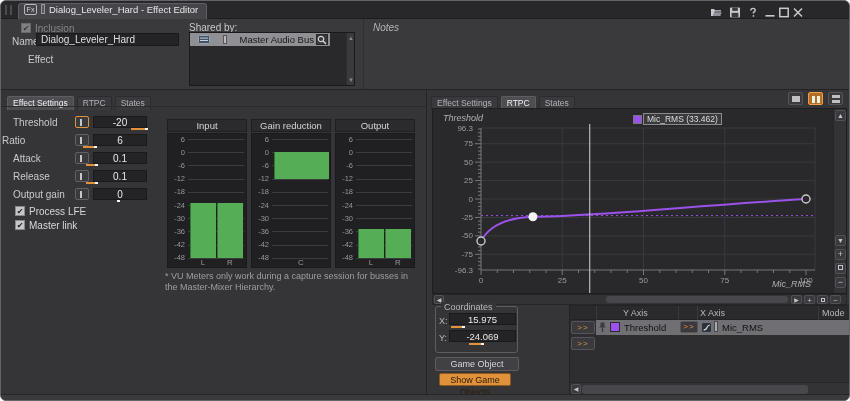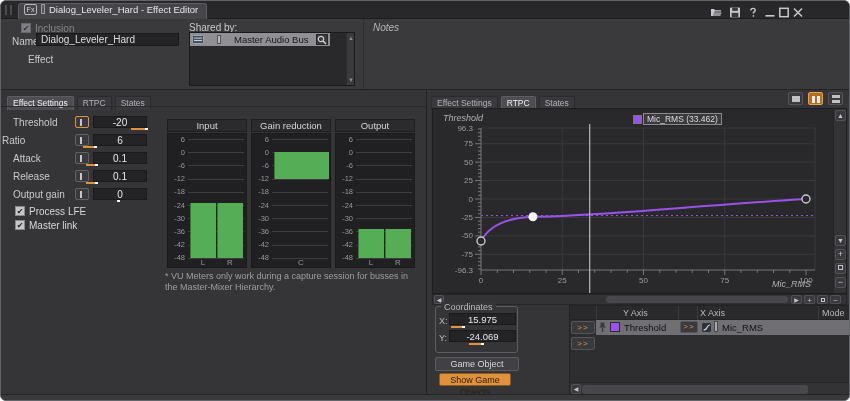--- a/index.html
+++ b/index.html
@@ -13,21 +13,21 @@
 .fxicon{display:inline-block;width:13px;height:11px;border:1px solid #b8b8bb;border-radius:2px;color:#d4d4d7;font-size:7px;line-height:9px;text-align:center;}
 .baricon{display:inline-block;width:4px;height:10px;border:1px solid #9a9a9e;background:#5a5a5e;}
 .wbtn{position:absolute;top:3px;width:13px;height:12px;text-align:center;}
 .hsec{position:absolute;left:0;top:18px;width:848px;height:70px;background:#3a3a3d;}
 .lbl{position:absolute;color:#c9c9cc;font-size:10px;white-space:nowrap;}
 .dimlbl{position:absolute;color:#85858a;font-size:10px;white-space:nowrap;}
 .field{position:absolute;background:#242427;border:1px solid #1a1a1c;color:#dfdfe2;font-size:10px;font-family:inherit;padding:0 4px;outline:none;}
 .cb{position:absolute;width:10px;height:10px;background:#c6c6c9;border:1px solid #8a8a8e;font-size:8px;line-height:9px;text-align:center;color:#222226;}
 .cb.dis{background:#7f7f84;border-color:#68686d;color:#37373b;}
 .list{position:absolute;background:#29292c;border:1px solid #1a1a1c;}
-.lrow{position:absolute;left:0;top:0;right:24px;height:13px;background:#909094;display:flex;align-items:center;gap:13px;padding:0 2px;color:#17171a;font-size:9.5px;}
+.lrow{position:absolute;left:0;top:0;right:24px;height:13px;background:#909094;display:flex;align-items:center;gap:13px;padding:0 2px;color:#17171a;font-size:9.5px;justify-content:flex-end;}
 .vscr{position:absolute;right:0;top:0;bottom:0;width:8px;background:#3a3a3d;border-left:1px solid #2d2d30;color:#8a8a8e;font-size:6px;text-align:center;}
 .panel{position:absolute;top:88px;background:#353538;border-top:1px solid #232326;}
 .tab{display:inline-block;height:14px;line-height:13px;padding:0 5px;margin-right:3px;font-size:8.5px;background:#3a3a3e;border:1px solid #2c2c2f;border-bottom:none;border-radius:2px 2px 0 0;color:#b2b2b6;}
 .tab.active{background:#4d4d52;color:#f2f2f5;border-color:#5c5c62;}
 .pslider{position:absolute;width:14px;height:12px;background:#3a3a3e;border:1px solid #606066;border-radius:2px;}
 .pslider.sel{border-color:#e0913a;}
 .pslider i{display:block;margin:2px 0 0 4px;width:2px;height:7px;background:#c6c6ca;}
 .pfield{position:absolute;width:54px;height:12px;background:#242427;border:1px solid #1a1a1c;color:#e8e8eb;font-size:10px;text-align:center;font-family:inherit;padding:0;outline:none;}
 .ind{position:absolute;height:2px;background:#e0913a;}
 .dot{position:absolute;height:2px;background:#f5f5f7;}

